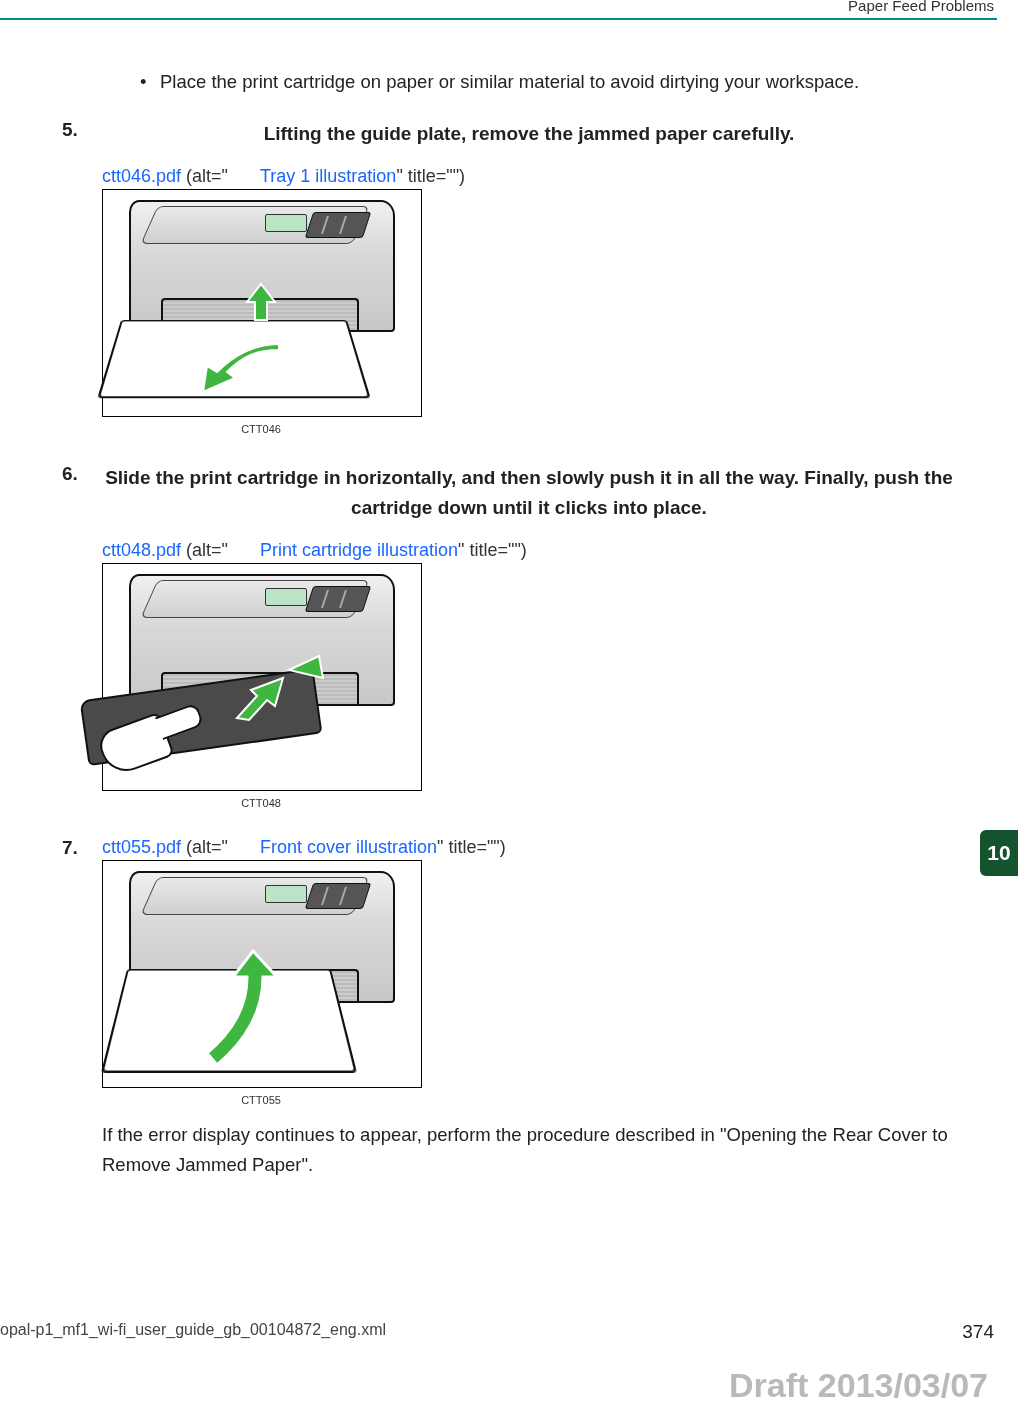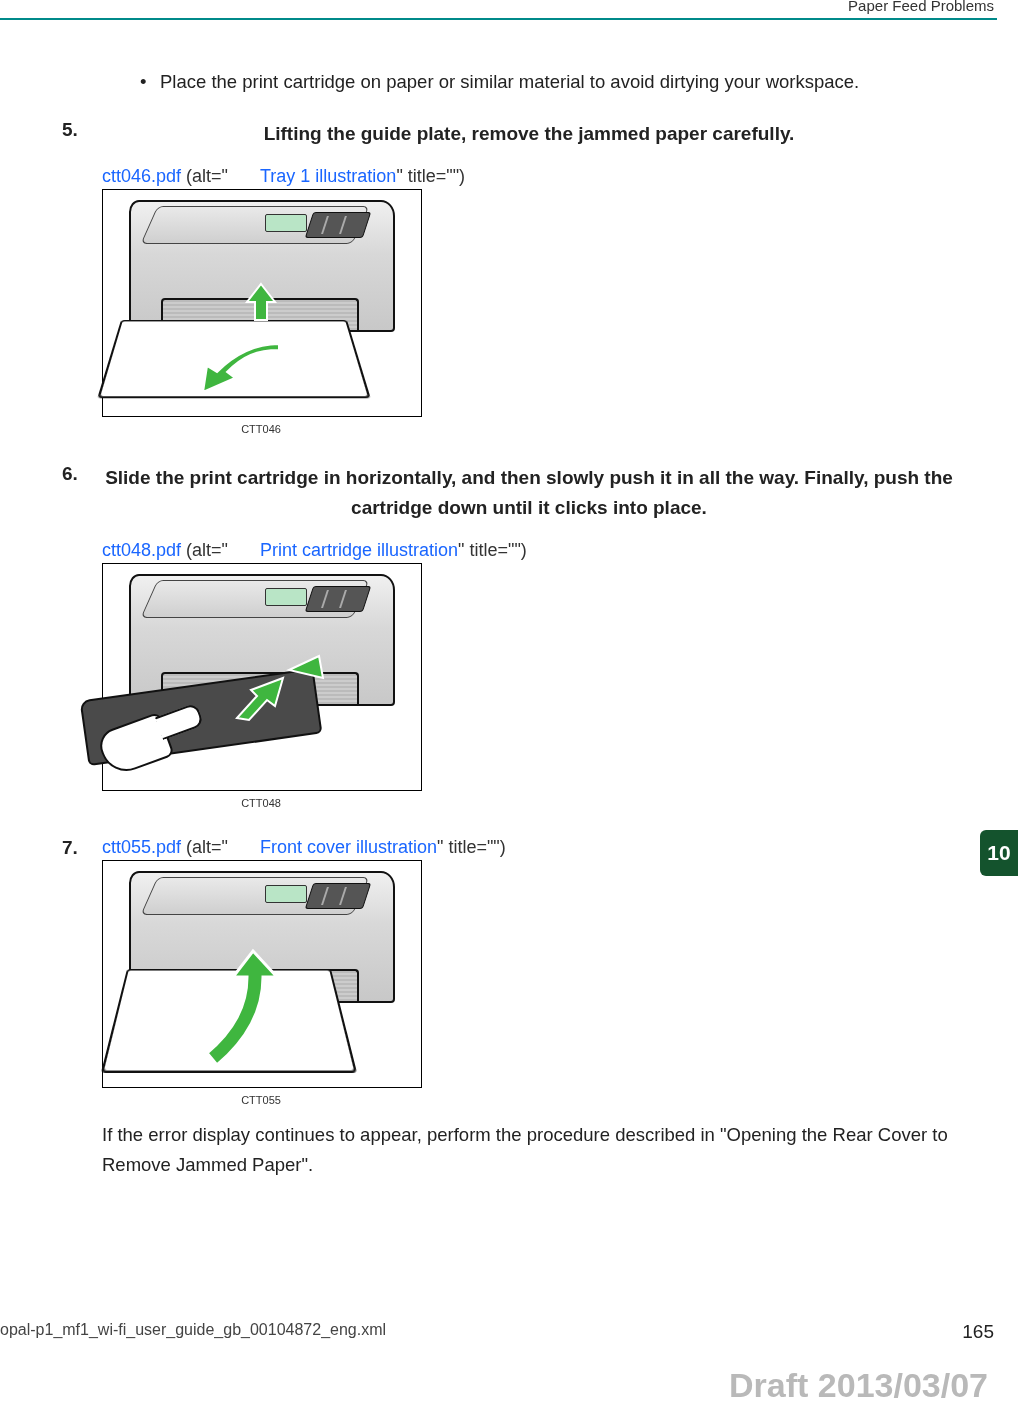--- a/index.html
+++ b/index.html
@@ -351,17 +351,17 @@
         <div class="fig-code">CTT055</div>
 
         <div class="after-note">If the error display continues to appear, perform the procedure described in "Opening the Rear Cover to Remove Jammed Paper".</div>
       </li>
 
     </ol>
   </div>
 
   <div class="footer">
     <span class="xml">opal-p1_mf1_wi-fi_user_guide_gb_00104872_eng.xml</span>
-    <span class="pnum">165</span>
+    <span class="pnum">374</span>
   </div>
 
   <div class="draft">Draft 2013/03/07</div>
 </div>
 
 </body></html>

